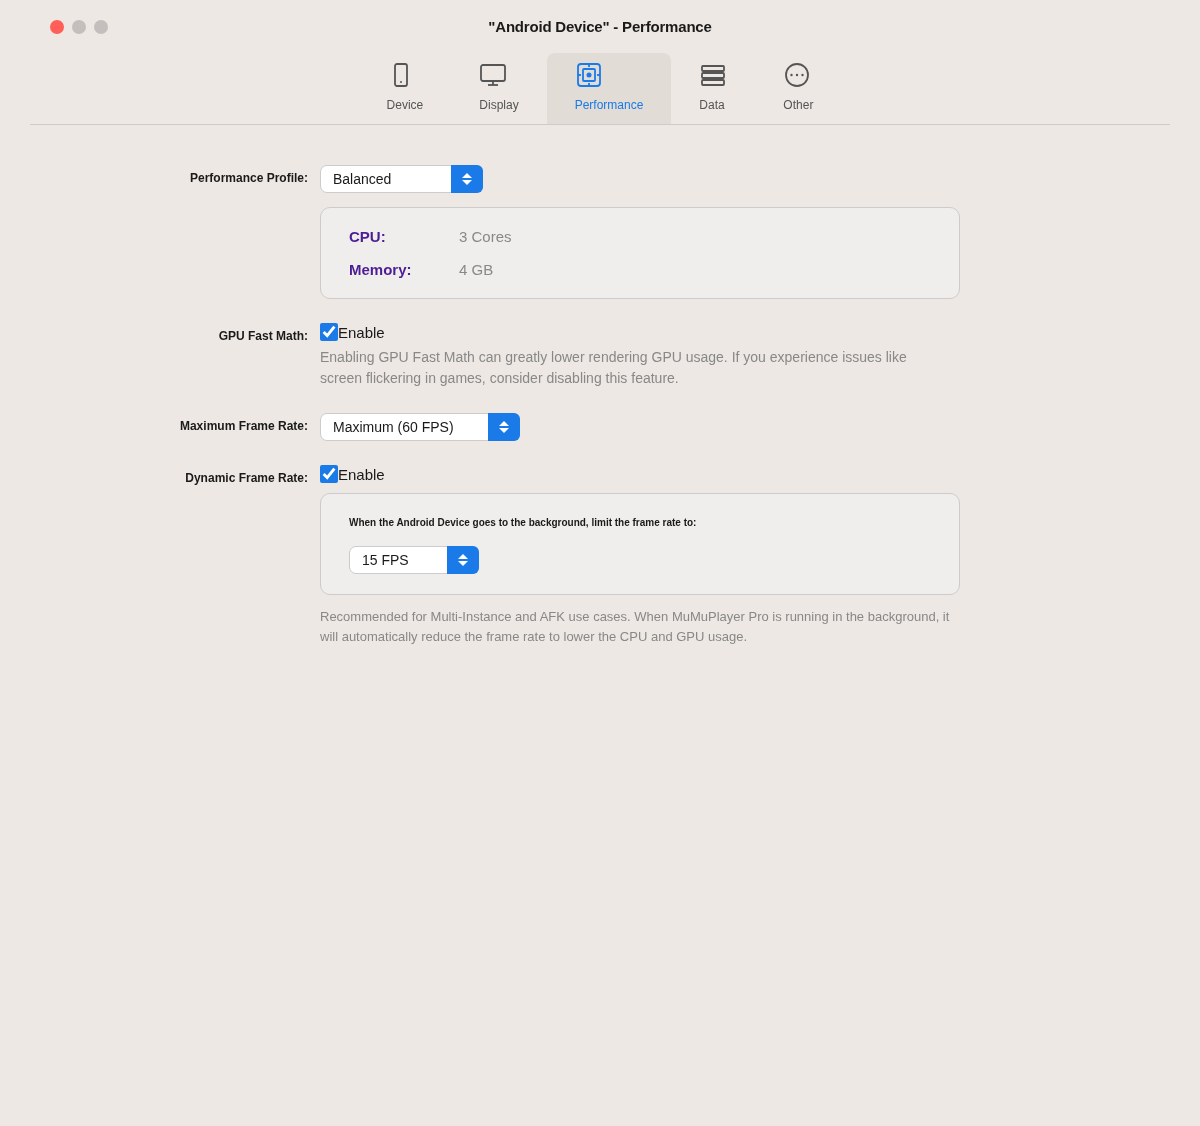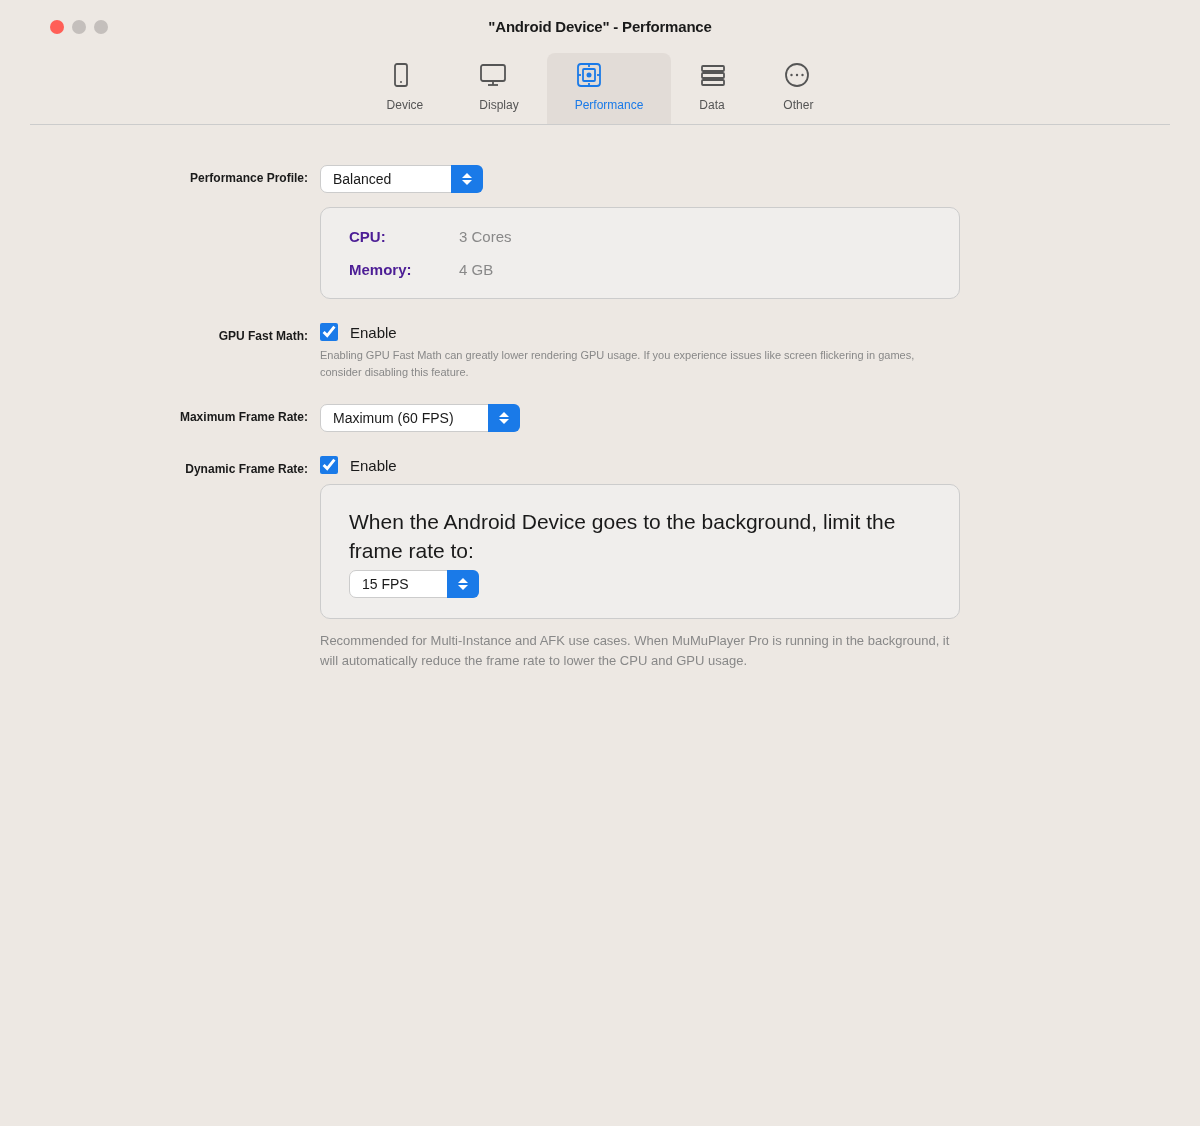--- a/index.html
+++ b/index.html
@@ -204,58 +204,58 @@
 
     .info-row-value {
       font-size: 15px;
       color: #888;
     }
 
     
     .checkbox-row {
       display: flex;
       align-items: center;
-      gap: 12px;
+      gap: 0;
       margin-bottom: 6px;
     }
 
     .checkbox-input {
       width: 18px;
       height: 18px;
       accent-color: #1a7ae8;
       cursor: pointer;
     }
 
     .checkbox-label {
       font-size: 15px;
       color: #1a1a1a;
     }
 
     .description-text {
-      font-size: 11px;
+      font-size: 14px;
       color: #888;
       line-height: 1.5;
       margin-top: 4px;
     }
 
     
     .frame-box {
       background: #f0eeec;
       border: 1px solid #ccc;
       border-radius: 10px;
       padding: 22px 28px 20px;
       margin-top: 10px;
     }
 
     .frame-box-title {
-      font-size: 21px;
-      font-weight: 400;
+      font-size: 10px;
+      font-weight: 700;
       color: #1a1a1a;
       line-height: 1.4;
-      margin-bottom: 4px;
+      margin-bottom: 16px;
     }
 
     .frame-rate-footer {
       font-size: 13px;
       color: #888;
       line-height: 1.55;
       margin-top: 12px;
     }
 
     

